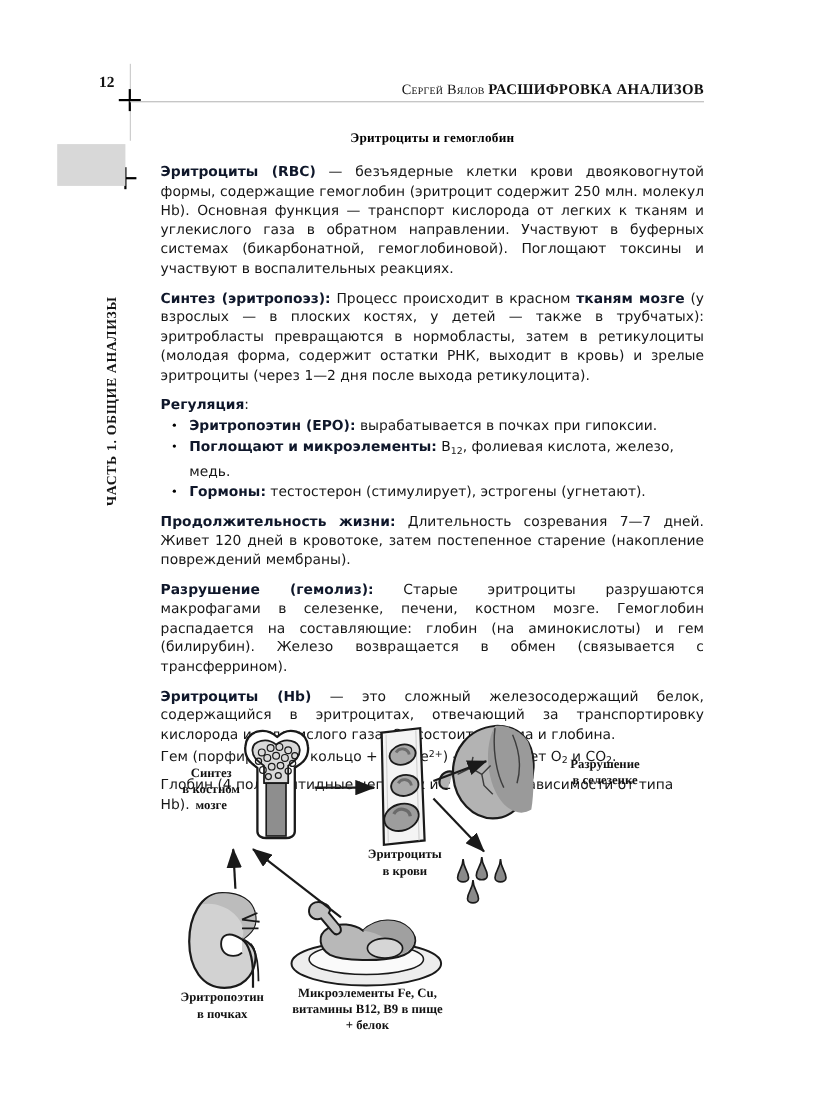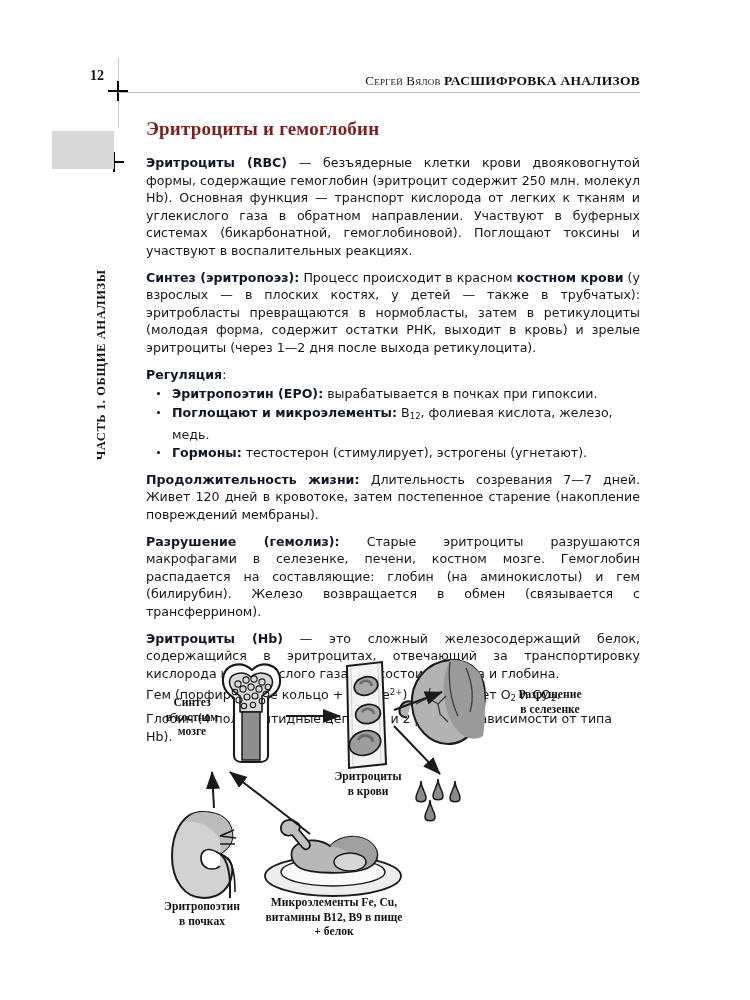--- a/index.html
+++ b/index.html
@@ -129,24 +129,25 @@
   
   .column {
     position: absolute;
     left: 146px;
     top: 118px;
     width: 494px;
   }
   h1.section-title {
     margin: 0 0 14px 0;
     font-family: "Liberation Serif", "DejaVu Serif", serif;
-    font-size: 19px;
+    font-size: 12px;
     font-weight: bold;
     letter-spacing: 0.2px;
-    color: #7f1d1d;
+    color: #000000;
+    text-align: center;
   }
   p.para {
     margin: 0 0 9px 0;
     font-size: 12.6px;
     line-height: 17.6px;
     text-align: justify;
     color: #161616;
     hyphens: manual;
   }
   p.para.tight { margin-bottom: 2px; }
@@ -225,21 +226,21 @@
 <div class="side-title">
   <span>ЧАСТЬ 1. ОБЩИЕ АНАЛИЗЫ</span>
 </div>
 
 <div class="column">
 
   <h1 class="section-title">Эритроциты и гемоглобин</h1>
 
   <p class="para"><b>Эритроциты (RBC)</b><span> — безъядерные клетки крови двояковогнутой формы, содержащие гемоглобин (эритроцит содержит 250 млн. молекул Hb). Основная функция — транспорт кислорода от легких к тканям и углекислого газа в обратном направлении. Участвуют в буферных системах (бикарбонатной, гемоглобиновой). Поглощают токсины и участвуют в воспалительных реакциях.</span></p>
 
-  <p class="para"><b>Синтез (эритропоэз):</b><span> Процесс происходит в красном </span><b>костном крови</b><span> (у взрослых — в плоских костях, у детей — также в трубчатых): эритробласты превращаются в нормобласты, затем в ретикулоциты (молодая форма, содержит остатки РНК, выходит в кровь) и зрелые эритроциты (через 1—2 дня после выхода ретикулоцита).</span></p>
+  <p class="para"><b>Синтез (эритропоэз):</b><span> Процесс происходит в красном </span><b>тканям мозге</b><span> (у взрослых — в плоских костях, у детей — также в трубчатых): эритробласты превращаются в нормобласты, затем в ретикулоциты (молодая форма, содержит остатки РНК, выходит в кровь) и зрелые эритроциты (через 1—2 дня после выхода ретикулоцита).</span></p>
 
   <p class="para nojust tight"><b>Регуляция</b><span>:</span></p>
 
   <ul class="bullets">
     <li>
       <span class="dot"></span><b>Эритропоэтин (EPO):</b><span> вырабатывается в почках при гипоксии.</span>
     </li>
     <li>
       <span class="dot"></span><b>Поглощают и микроэлементы:</b><span> В</span><sub>12</sub><span>, фолиевая кислота, железо, медь.</span>
     </li>

